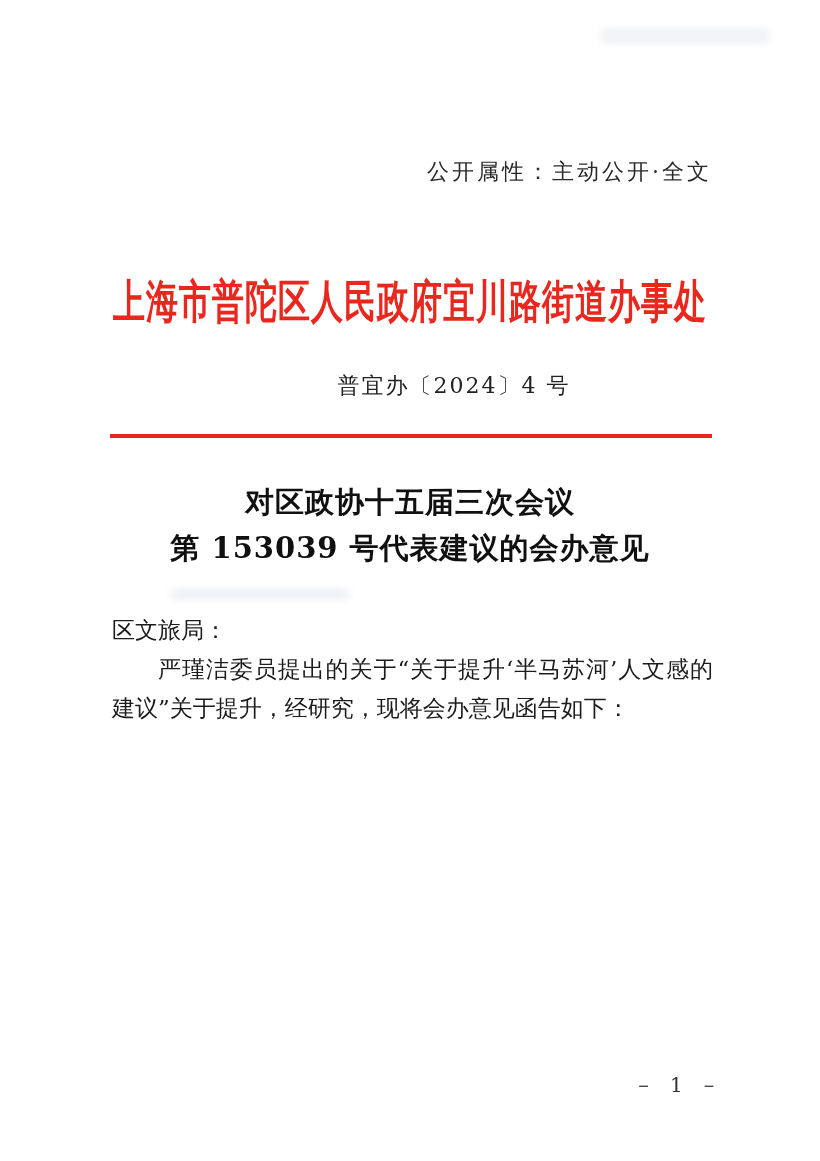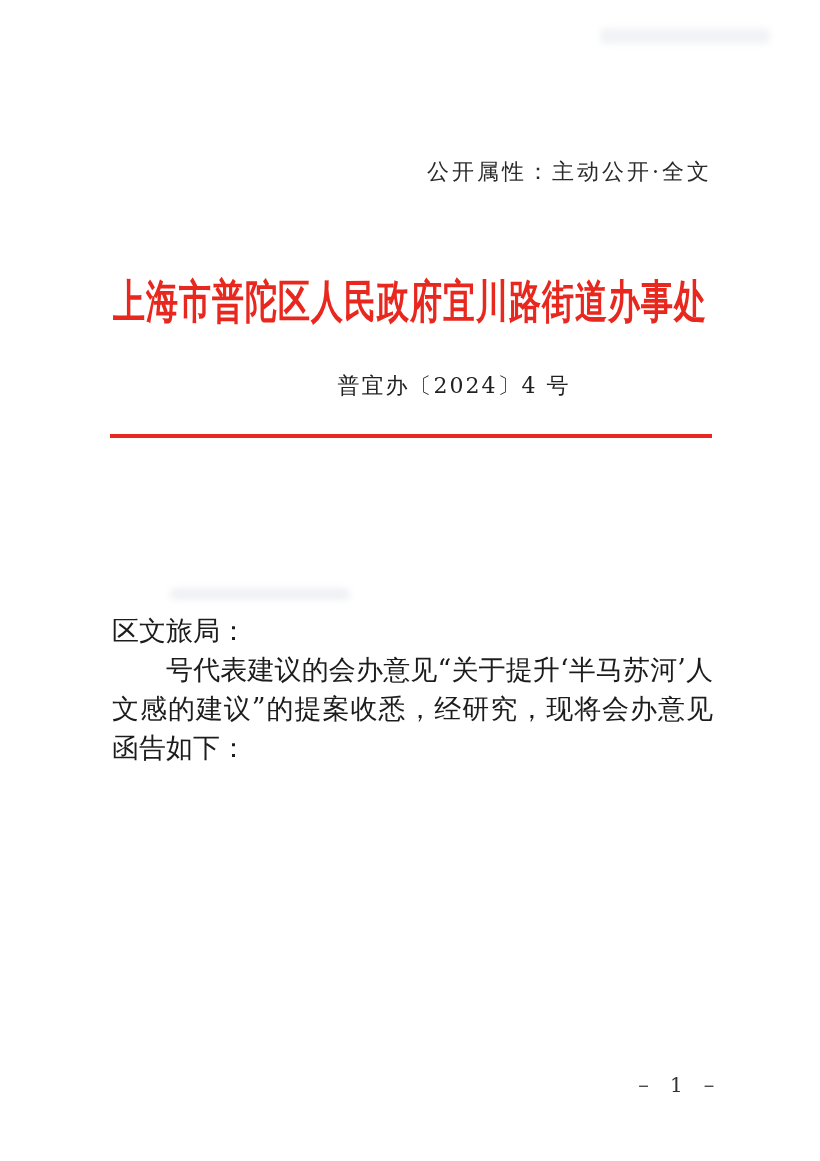--- a/index.html
+++ b/index.html
@@ -67,21 +67,21 @@
     font-size: 29px;
     font-weight: bold;
     line-height: 46px;
     color: #101010;
     letter-spacing: 1px;
   }
   .body-text {
     position: absolute;
     top: 611px; left: 112px;
     width: 601px;
-    font-size: 27px;
+    font-size: 23px;
     line-height: 39px;
     text-align: justify;
     color: #1c1c1c;
   }
   .body-text p { margin: 0; text-indent: 2em; }
   .body-text .recipient { text-indent: 0; }
   .page-footer {
     position: absolute;
     top: 1072px; left: 0; width: 724px;
     text-align: right;
@@ -99,21 +99,25 @@
   <div class="scan-artifact artifact-mid"></div>
 
   <div class="publicity">公开属性：主动公开·全文</div>
 
   <div class="agency-name">上海市普陀区人民政府宜川路街道办事处</div>
 
   <div class="doc-number">普宜办〔2024〕4 号</div>
 
   <div class="red-rule"></div>
 
+  <div class="doc-title">
+    <div>对区政协十五届三次会议</div>
+    <div>第 153039 号代表建议的会办意见</div>
+  </div>
 
   <div class="body-text">
     <p class="recipient">区文旅局：</p>
-    <p>号代表建议的会办意见“关于提升‘半马苏河’人文感的建议”的提案收悉，经研究，现将会办意见函告如下：</p>
+    <p>严瑾洁委员提出的关于“关于提升‘半马苏河’人文感的建议”关于提升，经研究，现将会办意见函告如下：</p>
   </div>
 
   <div class="page-footer">－ 1 －</div>
 
 </div>
 
 </body></html>

